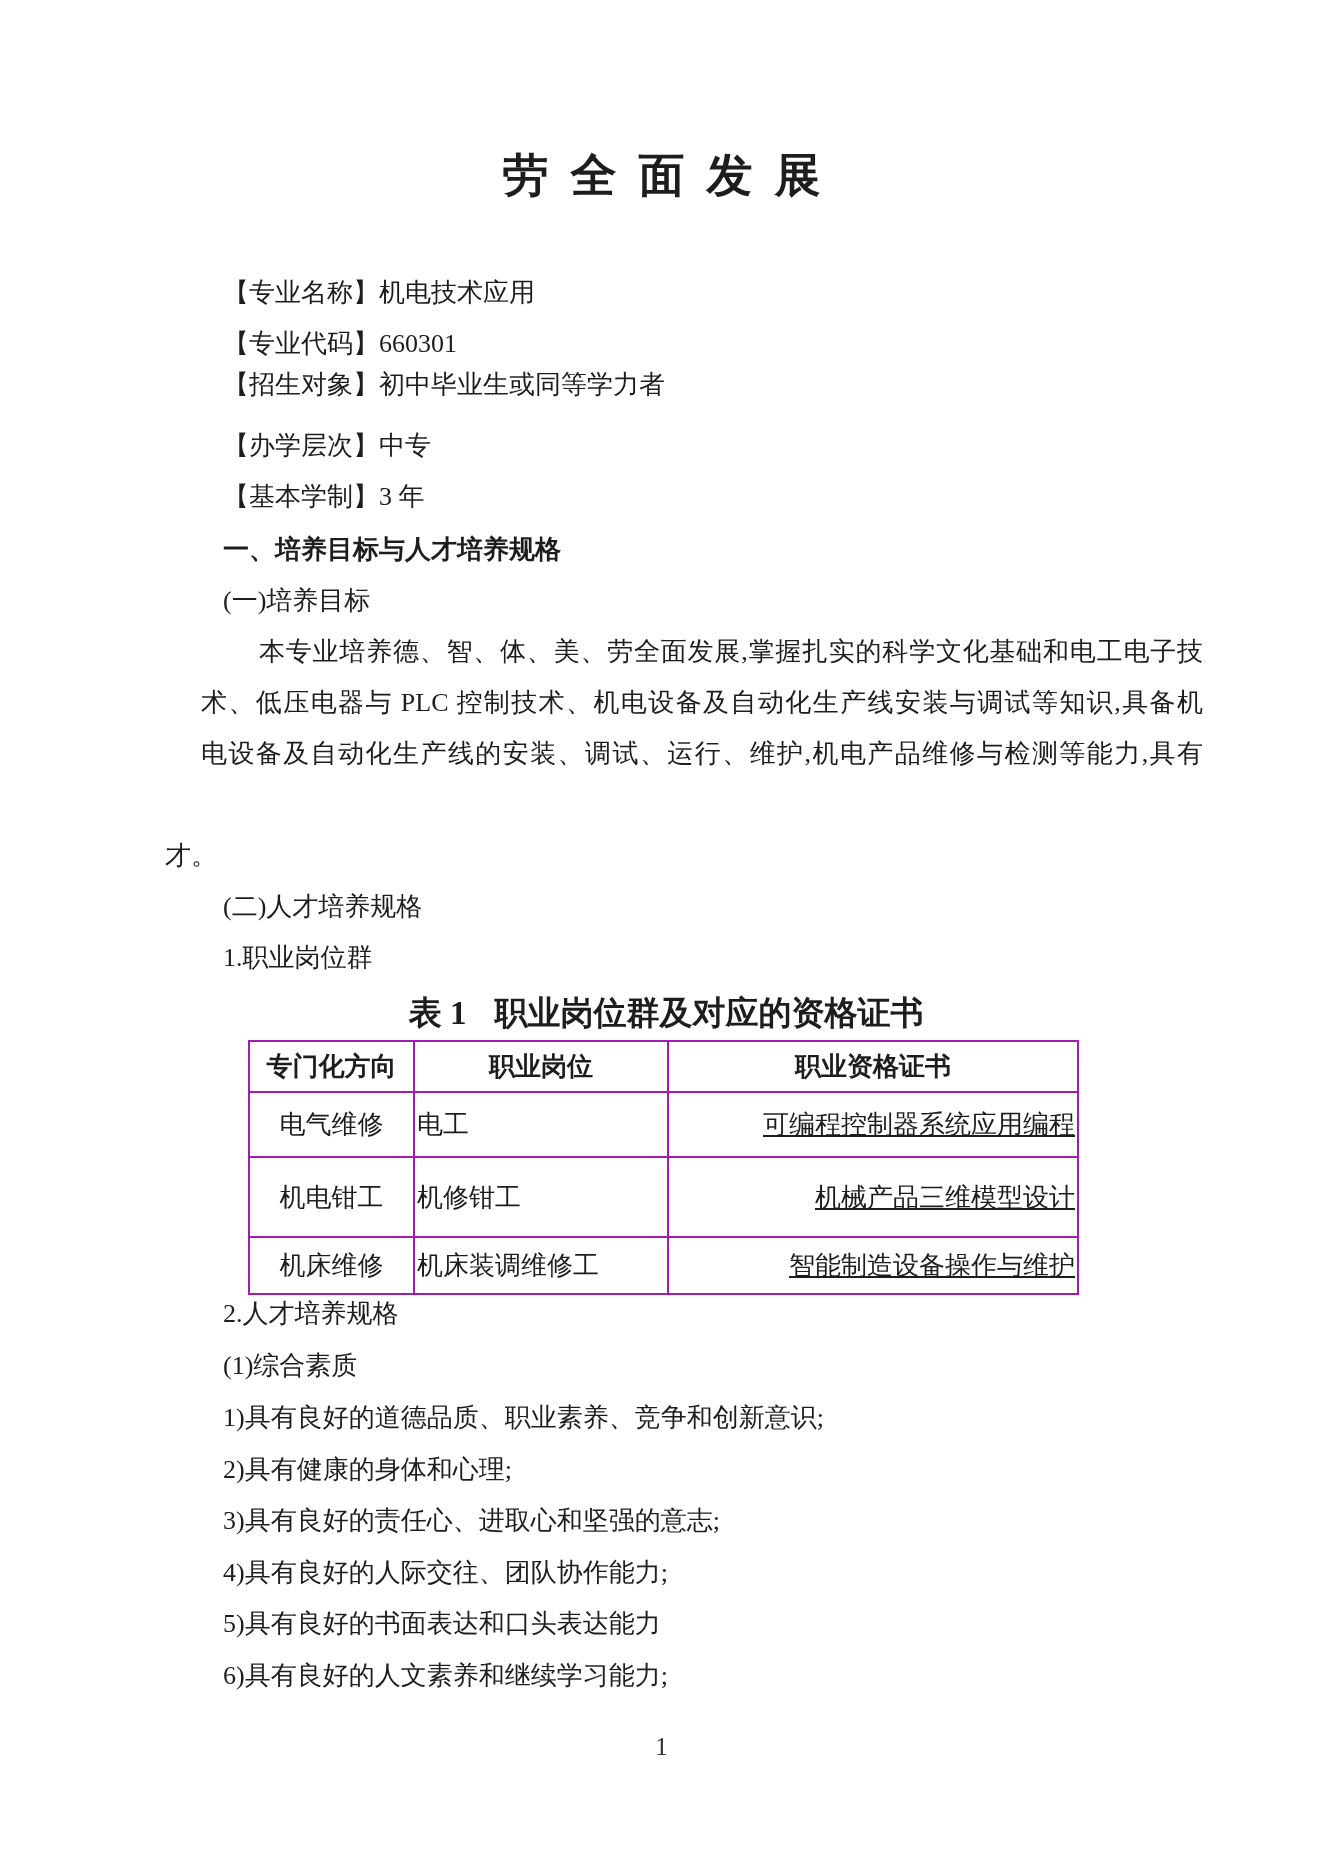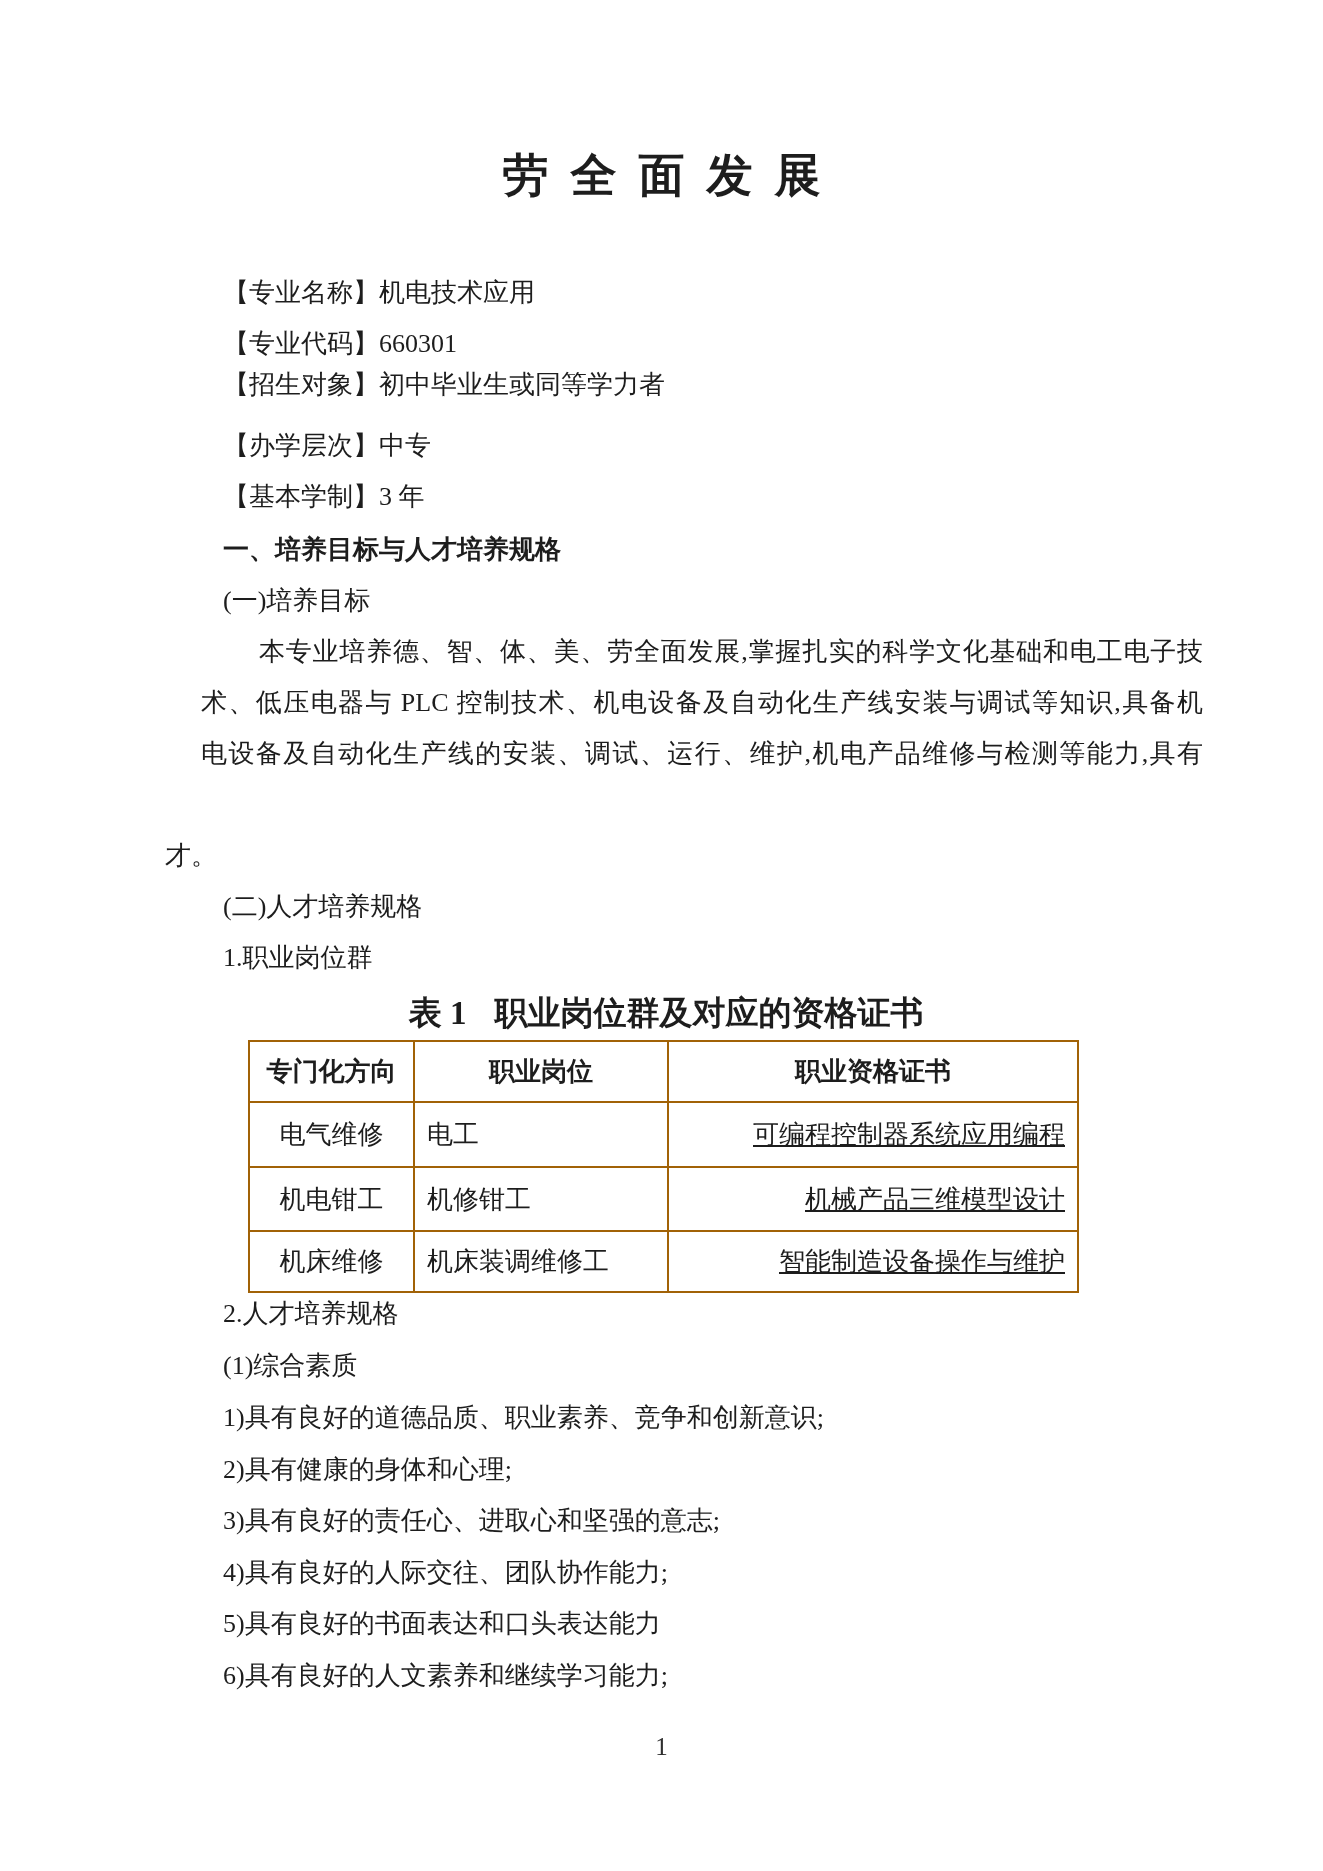--- a/index.html
+++ b/index.html
@@ -57,34 +57,34 @@
   .caption .cap-text { margin-left: 28px; }
   table.jobs {
     position: absolute;
     left: 248px;
     top: 1040px;
     width: 829px;
     border-collapse: collapse;
     table-layout: fixed;
   }
   table.jobs th, table.jobs td {
-    border: 2px solid #a16207;
+    border: 2px solid #a21caf;
     font-size: 26px;
-    padding: 12px;
+    padding: 2px;
     overflow: hidden;
     white-space: nowrap;
     font-weight: normal;
   }
   table.jobs th { font-weight: bold; text-align: center; }
   col.c1 { width: 165px; }
   col.c2 { width: 254px; }
   col.c3 { width: 410px; }
   tr.hrow  { height: 51px; }
   tr.row-1 { height: 65px; }
-  tr.row-2 { height: 64px; margin-top: 16px; }
+  tr.row-2 { height: 80px; margin-top: 16px; }
   tr.row-3 { height: 57px; }
   td.cell-1 { text-align: center; }
   td.cell-2 { text-align: left; padding-left: 10px; }
   td.cell-3 { text-align: right; padding-left: 11px; text-decoration: underline; }
   .pagenum {
     position: absolute;
     top: 1721px;
     left: 0;
     width: 100%;
     height: 51px;

